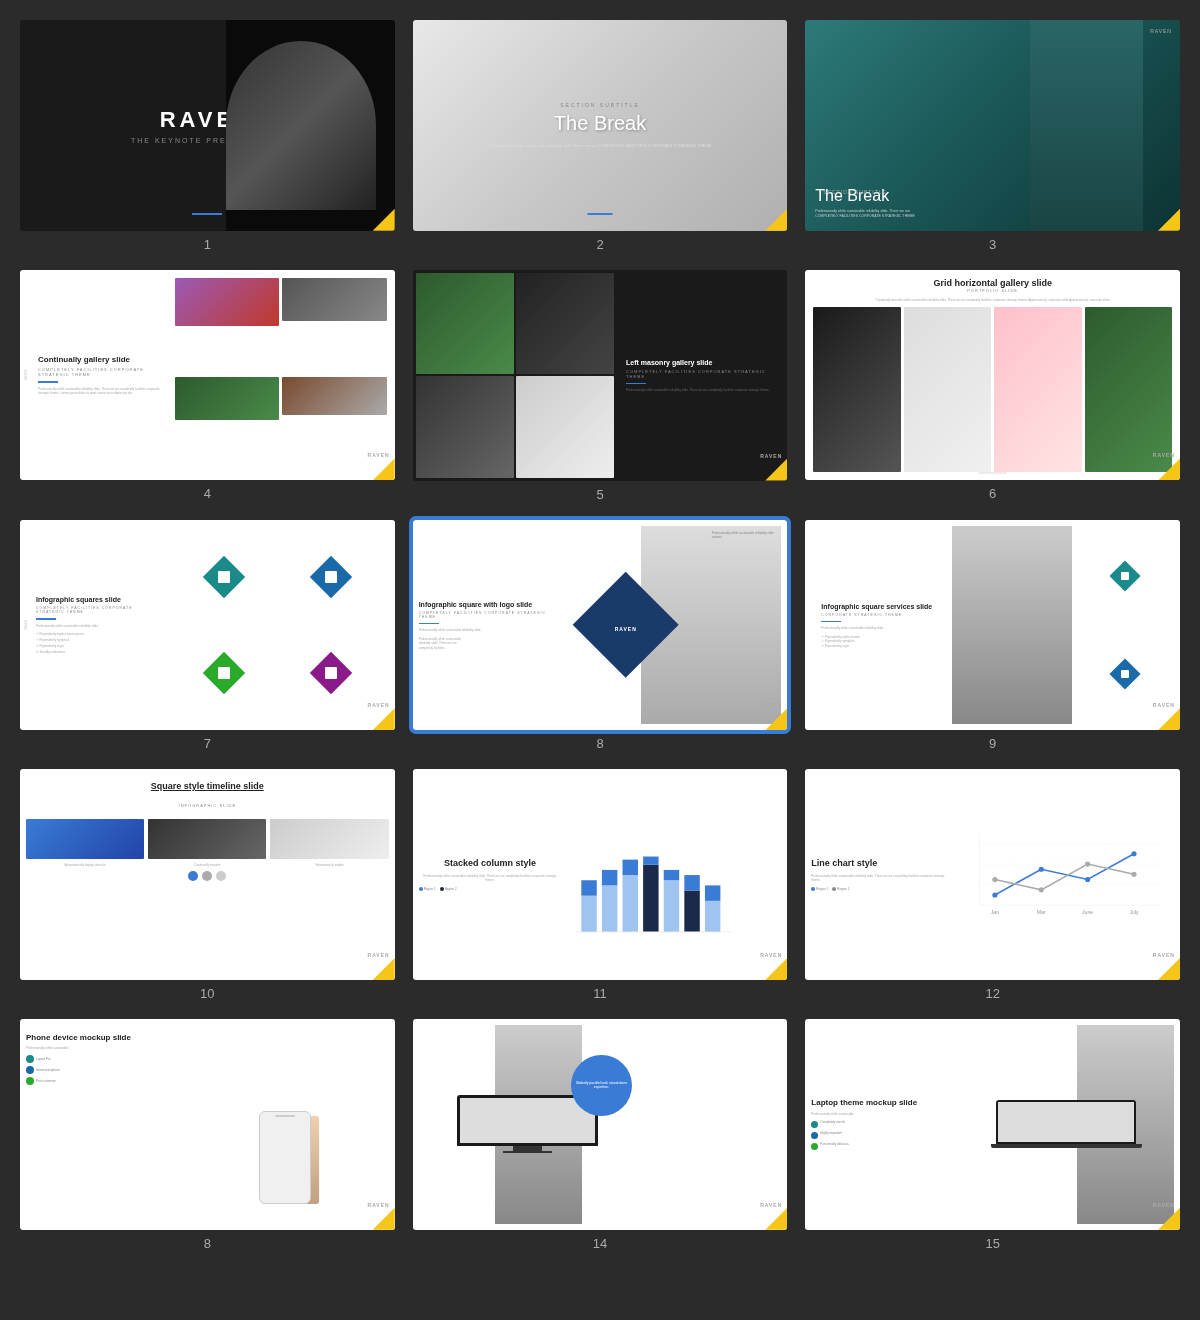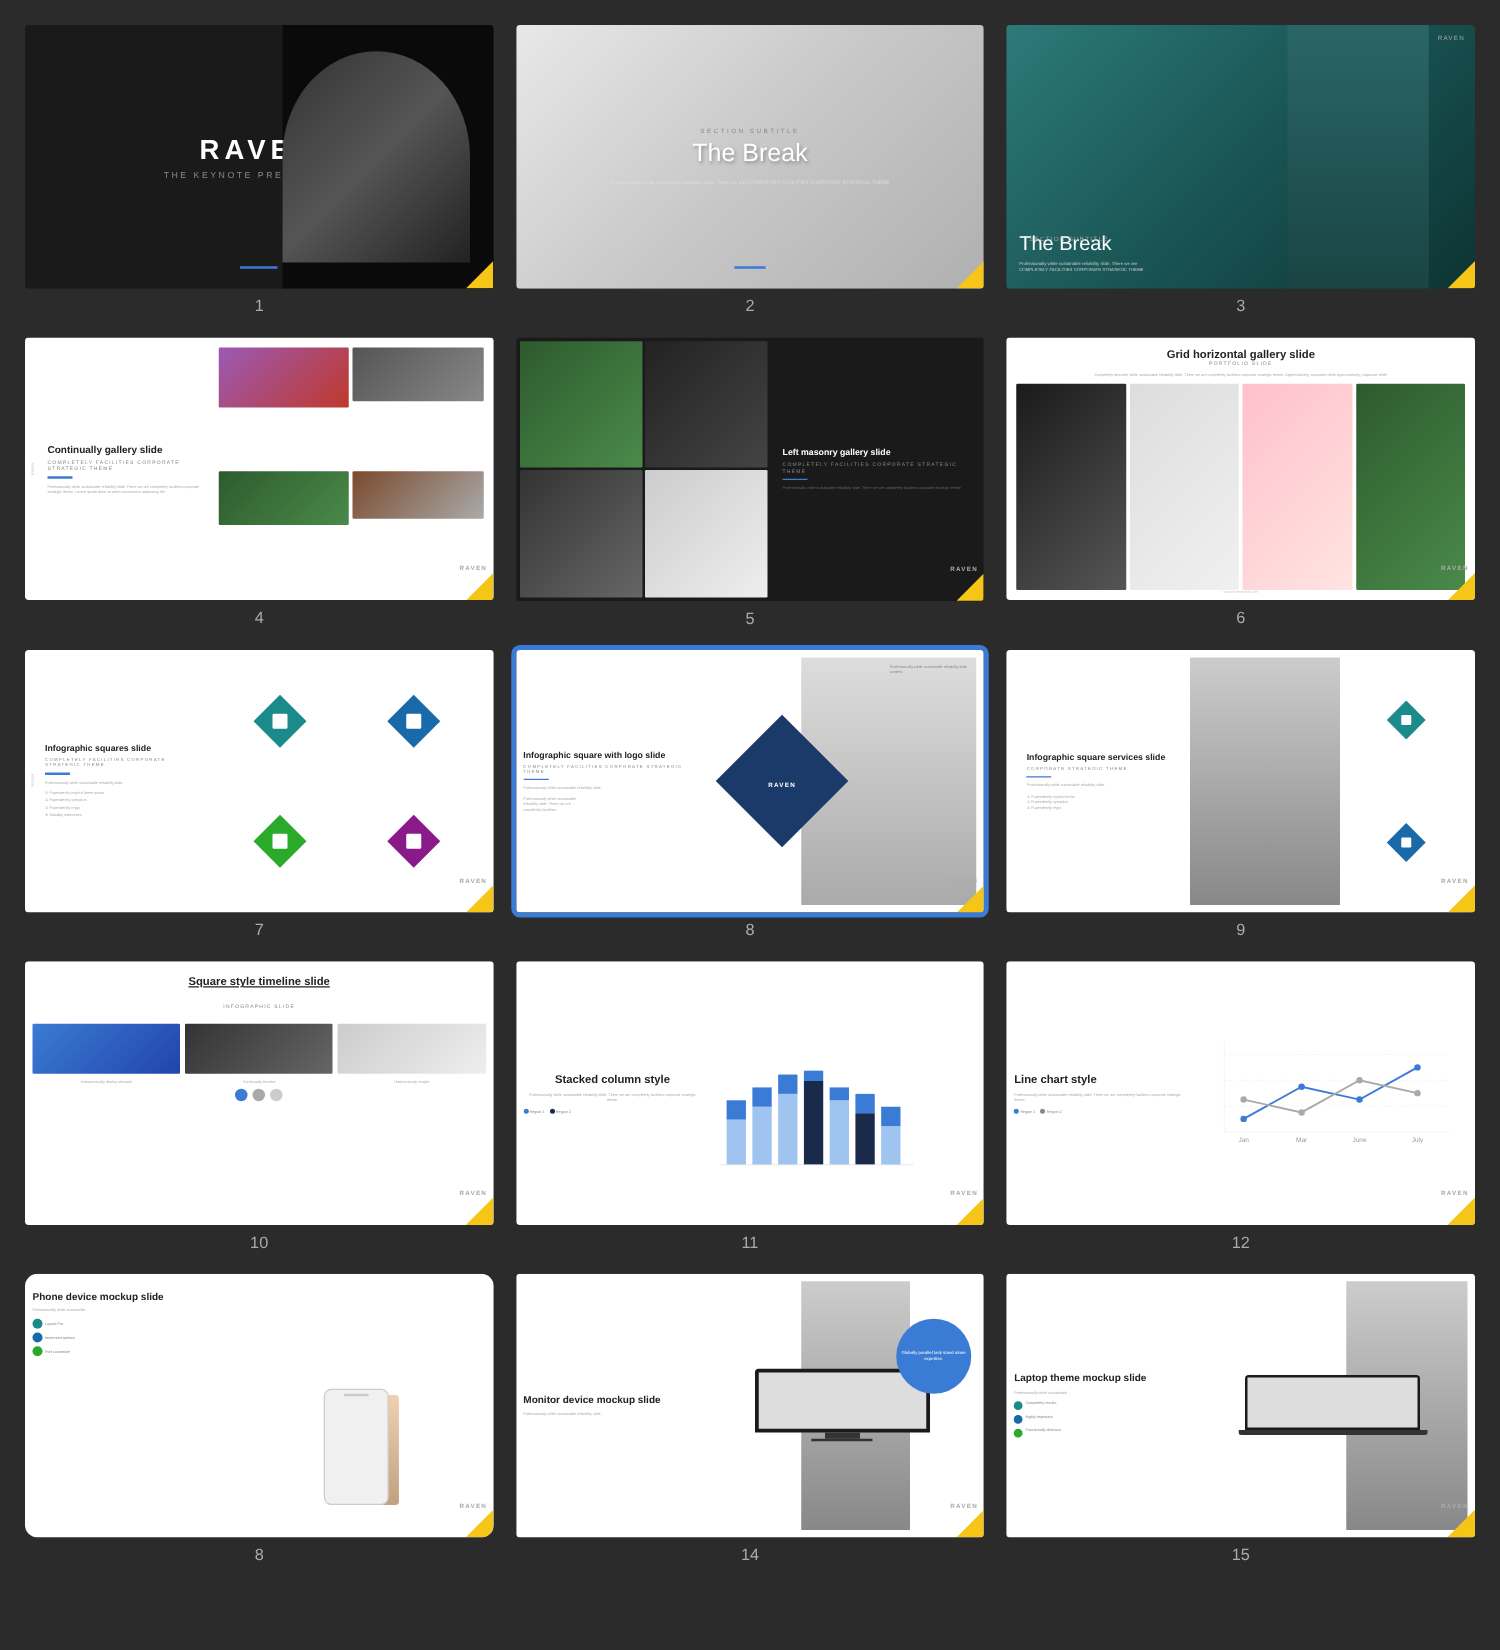--- a/index.html
+++ b/index.html
@@ -240,35 +240,33 @@
     .slide-11 .desc { font-size: 3px; color: #aaa; line-height: 1.5; margin-top: 4px; }
     .slide-11 .right { width: 60%; display: flex; align-items: flex-end; gap: 3px; padding: 4px; }
     .slide-11 .yellow-corner { position: absolute; bottom: 0; right: 0; width: 22px; height: 22px; background: #f5c518; clip-path: polygon(100% 0, 100% 100%, 0 100%); }
 
     
     .slide-12 {
       background: #fff;
       display: flex;
       padding: 6px;
       gap: 6px;
-      align-items: center;
     }
     .slide-12 .left { width: 40%; display: flex; flex-direction: column; justify-content: center; }
     .slide-12 .slide-title { font-size: 9px; font-weight: bold; color: #222; line-height: 1.3; }
     .slide-12 .desc { font-size: 3px; color: #aaa; line-height: 1.5; margin-top: 4px; }
     .slide-12 .right { width: 60%; display: flex; align-items: center; justify-content: center; padding: 4px; }
     .slide-12 .yellow-corner { position: absolute; bottom: 0; right: 0; width: 22px; height: 22px; background: #f5c518; clip-path: polygon(100% 0, 100% 100%, 0 100%); }
 
     
     .slide-13 {
       background: #fff;
       display: flex;
       padding: 6px;
       gap: 16px;
-      border-radius: 10px;
     }
     .slide-13 .left { width: 40%; display: flex; flex-direction: column; justify-content: flex-start; padding-top: 8px; }
     .slide-13 .slide-title { font-size: 8px; font-weight: bold; color: #222; line-height: 1.3; }
     .slide-13 .desc { font-size: 3px; color: #aaa; line-height: 1.5; margin-top: 4px; }
     .slide-13 .features { display: flex; flex-direction: column; gap: 3px; margin-top: 4px; }
     .slide-13 .feature-item { display: flex; gap: 2px; align-items: center; }
     .slide-13 .feature-dot { width: 8px; height: 8px; background: #1a8a8a; border-radius: 50%; flex-shrink: 0; }
     .slide-13 .feature-text { font-size: 3px; color: #888; }
     .slide-13 .right { width: 60%; position: relative; display: flex; align-items: center; justify-content: center; }
     .slide-13 .yellow-corner { position: absolute; bottom: 0; right: 0; width: 22px; height: 22px; background: #f5c518; clip-path: polygon(100% 0, 100% 100%, 0 100%); }
@@ -704,24 +702,20 @@
         <span class="raven-logo">RAVEN</span>
         <div class="yellow-corner"></div>
       </div>
     </div>
     <span class="slide-number">8</span>
   </div>
 
   <div class="slide-item">
     <div class="slide-wrapper">
       <div class="slide slide-14">
-        <div class="left">
-          <span class="slide-title">Monitor device mockup slide</span>
-          <p class="desc" style="font-size:3px;color:#aaa;margin-top:3px;">Professionally while sustainable reliability slide.</p>
-        </div>
         <div class="right">
           <div style="position:relative;width:100%;height:100%;display:flex;align-items:center;justify-content:center;">
             <div class="bg-person"></div>
             <div style="position:relative;z-index:2;width:65%;">
               <div style="background:#1a1a1a;border-radius:3px 3px 0 0;padding:3px;">
                 <div style="width:100%;height:45px;background:#ddd;"></div>
               </div>
               <div style="width:20%;height:5px;background:#333;margin:0 auto;"></div>
               <div style="width:35%;height:2px;background:#333;margin:0 auto;"></div>
             </div>

